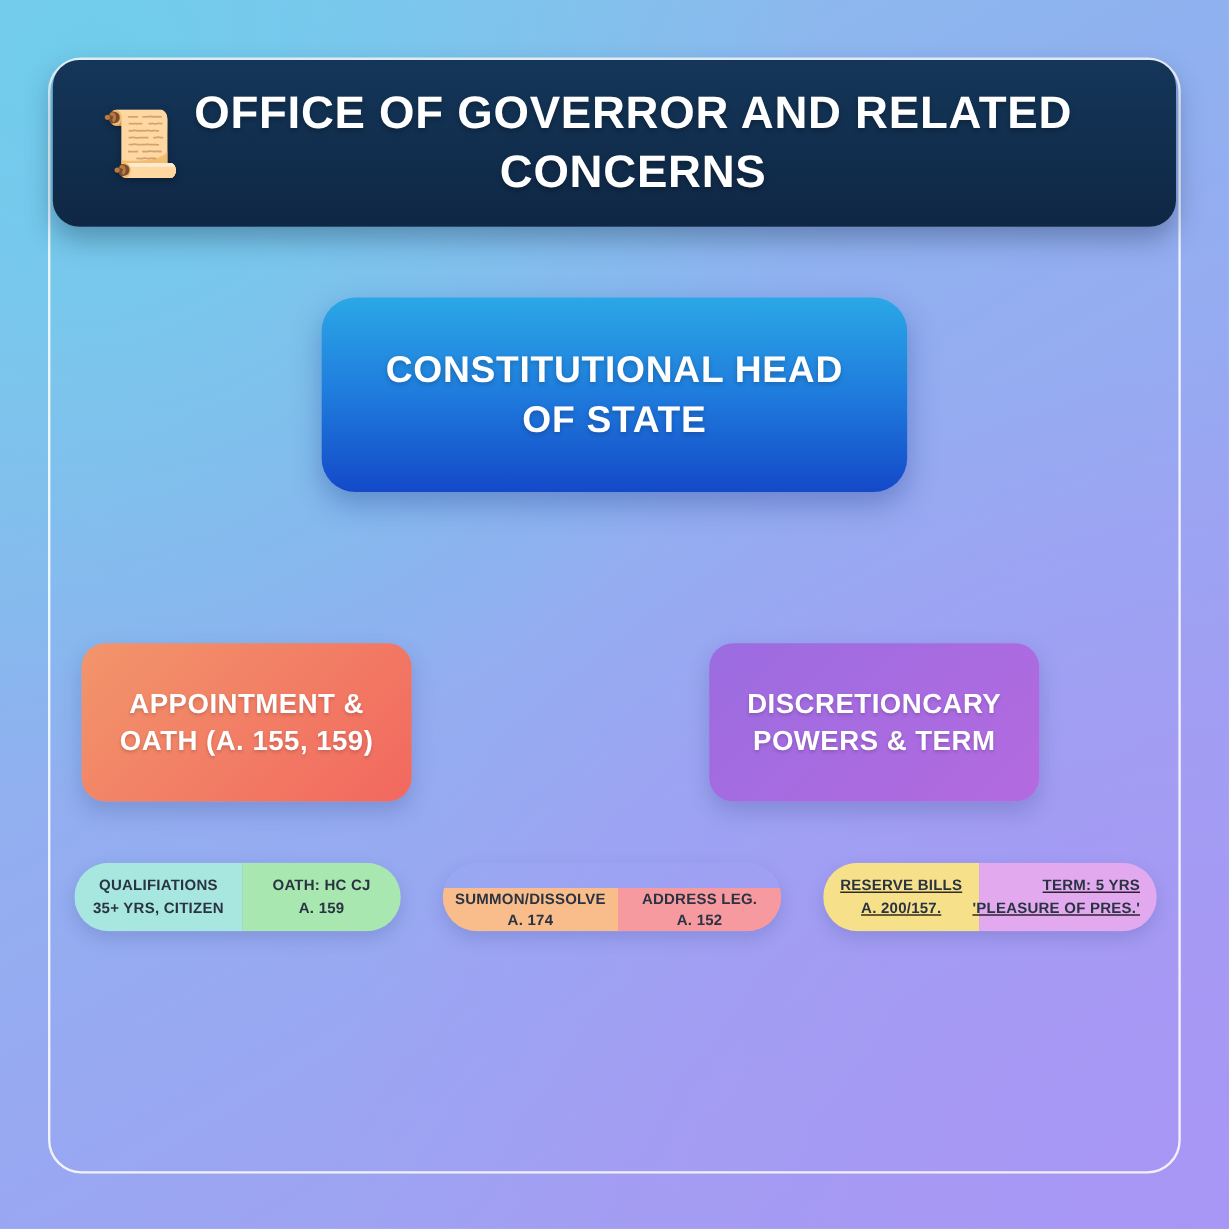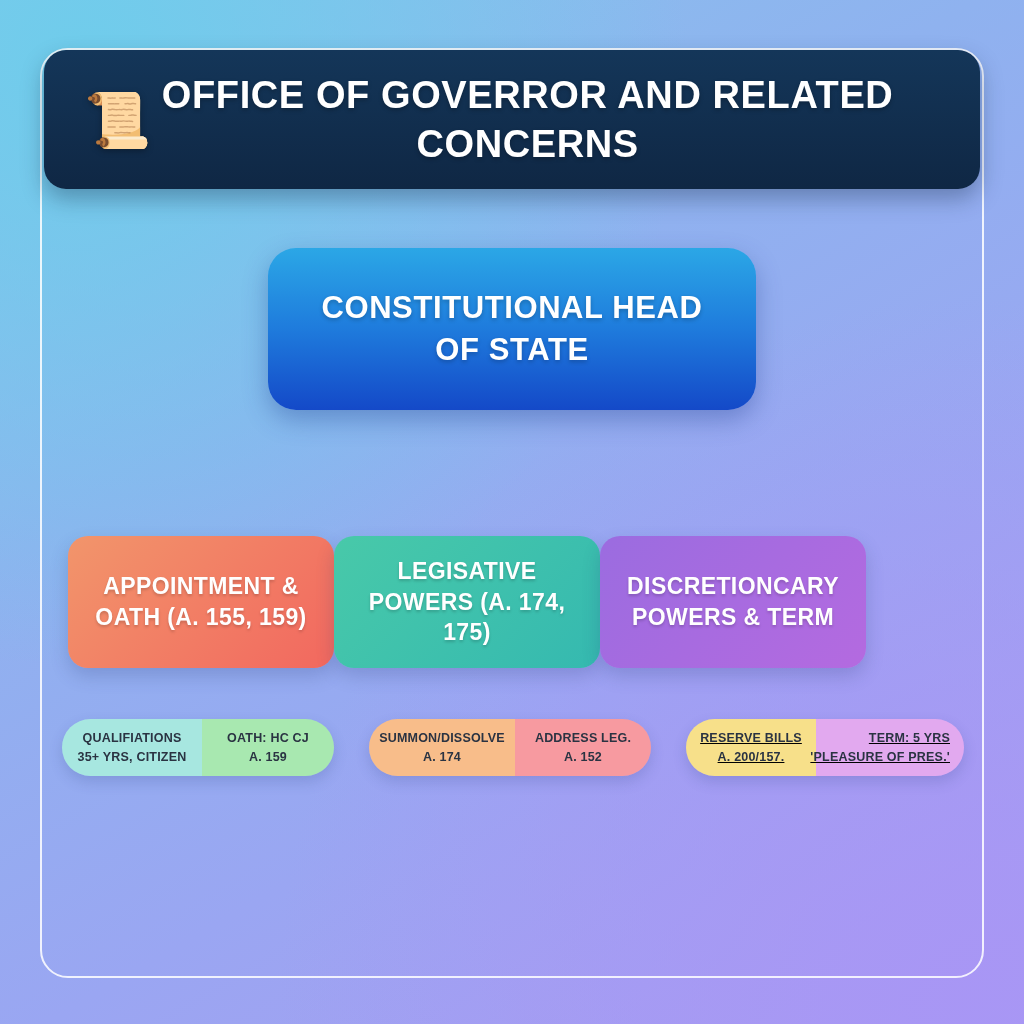--- a/index.html
+++ b/index.html
@@ -153,21 +153,21 @@
     font-size: 12.5px;
     font-weight: bold;
     line-height: 1.45;
     color: #2a3342;
     letter-spacing: 0.2px;
     white-space: nowrap;
   }
   .group-a { width: 272px; }
   .group-a .sub-pill:nth-child(1) { width: 140px; }
   .group-a .sub-pill:nth-child(2) { width: 132px; }
-  .group-b { width: 282px; }
+  .group-b { width: 282px; align-items: flex-end; }
   .group-b .sub-pill:nth-child(1) { width: 146px; }
   .group-b .sub-pill:nth-child(2) { width: 136px; }
   .group-c { width: 278px; text-decoration: underline; }
   .group-c .sub-pill:nth-child(1) { width: 130px; }
   .group-c .sub-pill:nth-child(2) { width: 148px; }
 </style>
 </head>
 <body>
 
 <div id="canvas">
@@ -180,23 +180,20 @@
   </div>
 
   <div class="main-node">
     <div class="main-node-label">CONSTITUTIONAL HEAD OF STATE</div>
   </div>
 
   <div class="branches">
     <div class="branch-card" style="background: linear-gradient(135deg, #f2956b 0%, #f2685f 100%);">
       <div class="branch-label">APPOINTMENT &amp; OATH (A. 155, 159)</div>
     </div>
-    <div class="branch-card" style="background: linear-gradient(135deg, #48c9a9 0%, #35b9b0 100%);">
-      <div class="branch-label">LEGISATIVE POWERS (A. 174, 175)</div>
-    </div>
     <div class="branch-card" style="background: linear-gradient(135deg, #9b6ce0 0%, #b46ae0 100%);">
       <div class="branch-label">DISCRETIONCARY POWERS &amp; TERM</div>
     </div>
   </div>
 
   <div class="subs">
 
     <div class="sub-group group-a">
       <div class="sub-pill" style="background:#a7e7e0;">
         <span>QUALIFIATIONS</span>

